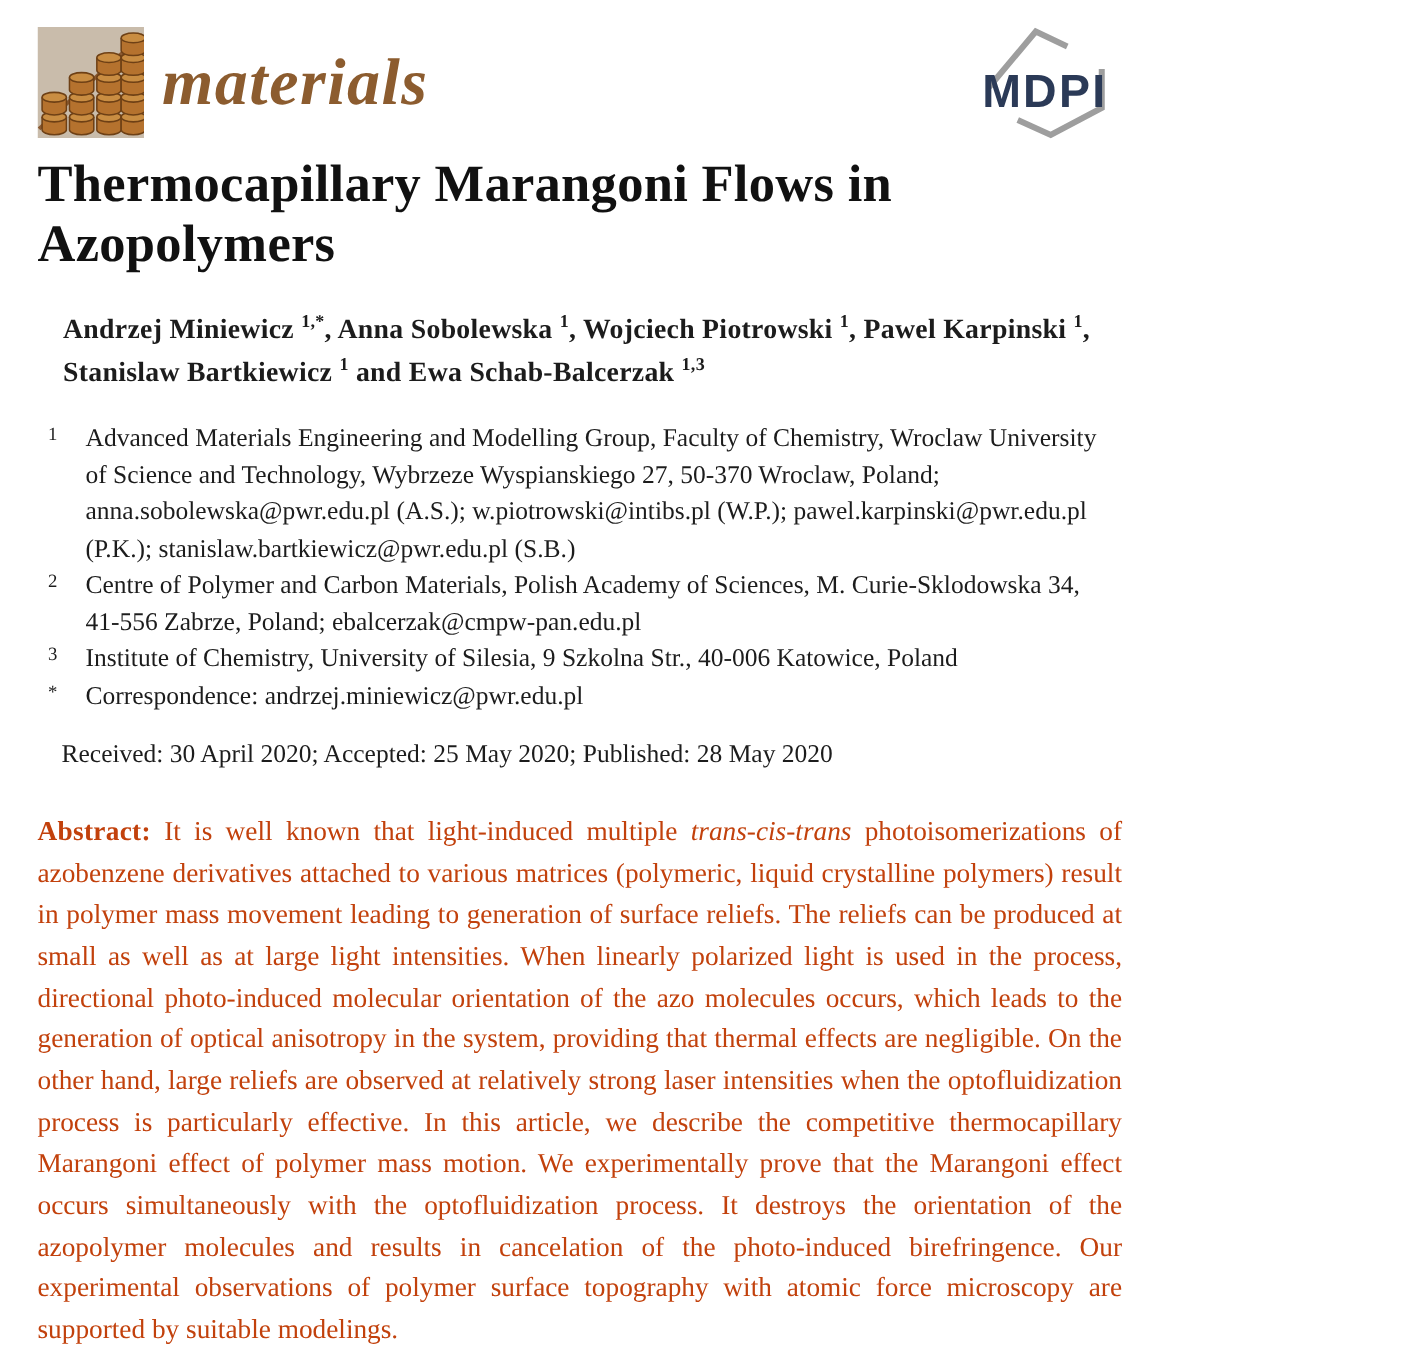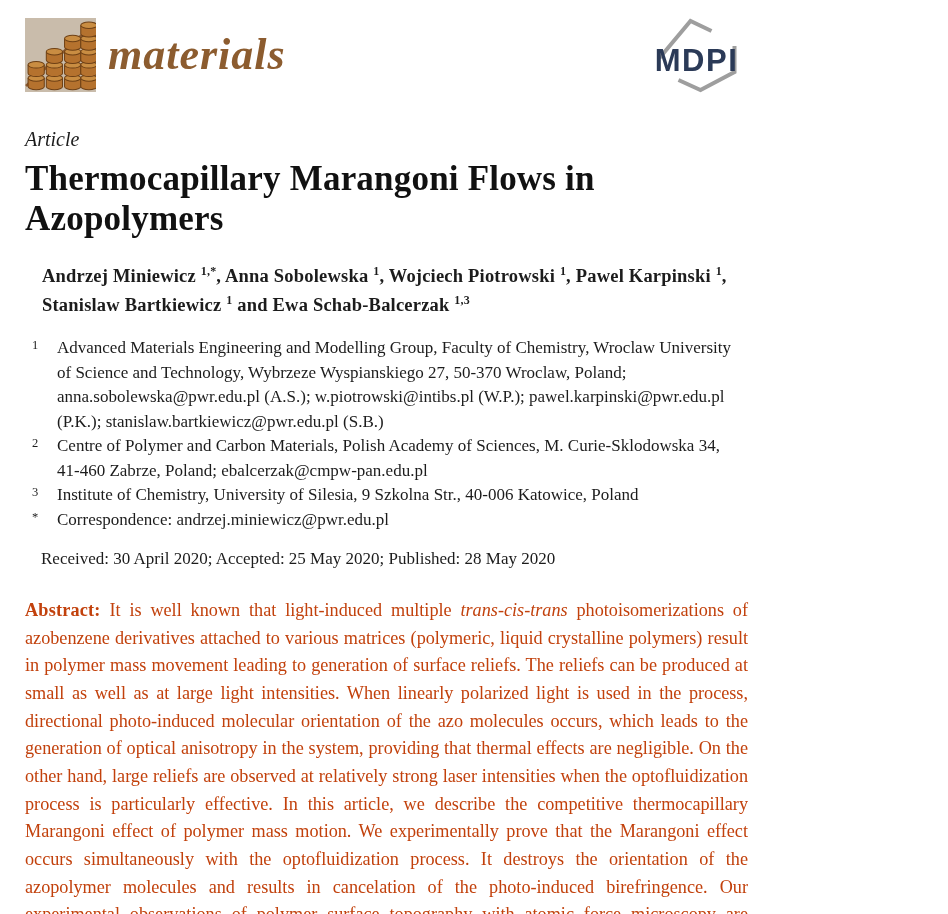--- a/index.html
+++ b/index.html
@@ -132,33 +132,32 @@
       <span class="wordmark">materials</span>
     </div>
 
     <svg class="mdpi-logo" width="101" height="80" viewBox="0 0 100 80" xmlns="http://www.w3.org/2000/svg">
       <polyline points="14,43 45,6 66,16" fill="none" stroke="#9e9e9e" stroke-width="4"></polyline>
       <polyline points="89,31 89,57 55,75 33,65" fill="none" stroke="#9e9e9e" stroke-width="4"></polyline>
       <text x="51" y="56" text-anchor="middle" fill="#2b3a57">MDPI</text>
     </svg>
   </div>
 
-  <p class="article-type">Article</p>
   <h1 class="title">Thermocapillary Marangoni Flows in Azopolymers</h1>
 
   <p class="authors"><span>Andrzej Miniewicz </span><sup>1,*</sup><span>, </span><span>Anna Sobolewska </span><sup>1</sup><span>, </span><span>Wojciech Piotrowski </span><sup>1</sup><span>, </span><span>Pawel Karpinski </span><sup>1</sup><span>,</span><br><span>Stanislaw Bartkiewicz </span><sup>1</sup><span> and </span><span>Ewa Schab-Balcerzak </span><sup>1,3</sup><span></span></p>
 
   <div class="affiliations">
     <div class="aff-row">
       <span class="aff-marker">1</span>
       <span class="aff-text">Advanced Materials Engineering and Modelling Group, Faculty of Chemistry, Wroclaw University of Science and Technology, Wybrzeze Wyspianskiego 27, 50-370 Wroclaw, Poland; anna.sobolewska@pwr.edu.pl (A.S.); w.piotrowski@intibs.pl (W.P.); pawel.karpinski@pwr.edu.pl (P.K.); stanislaw.bartkiewicz@pwr.edu.pl (S.B.)</span>
     </div>
     <div class="aff-row">
       <span class="aff-marker">2</span>
-      <span class="aff-text">Centre of Polymer and Carbon Materials, Polish Academy of Sciences, M. Curie-Sklodowska 34, 41-460 Zabrze, Poland; ebalcerzak@cmpw-pan.edu.pl</span>
+      <span class="aff-text">Centre of Polymer and Carbon Materials, Polish Academy of Sciences, M. Curie-Sklodowska 34, 41-556 Zabrze, Poland; ebalcerzak@cmpw-pan.edu.pl</span>
     </div>
     <div class="aff-row">
       <span class="aff-marker">3</span>
       <span class="aff-text">Institute of Chemistry, University of Silesia, 9 Szkolna Str., 40-006 Katowice, Poland</span>
     </div>
     <div class="aff-row">
       <span class="aff-marker">*</span>
       <span class="aff-text">Correspondence: andrzej.miniewicz@pwr.edu.pl</span>
     </div>
   </div>

